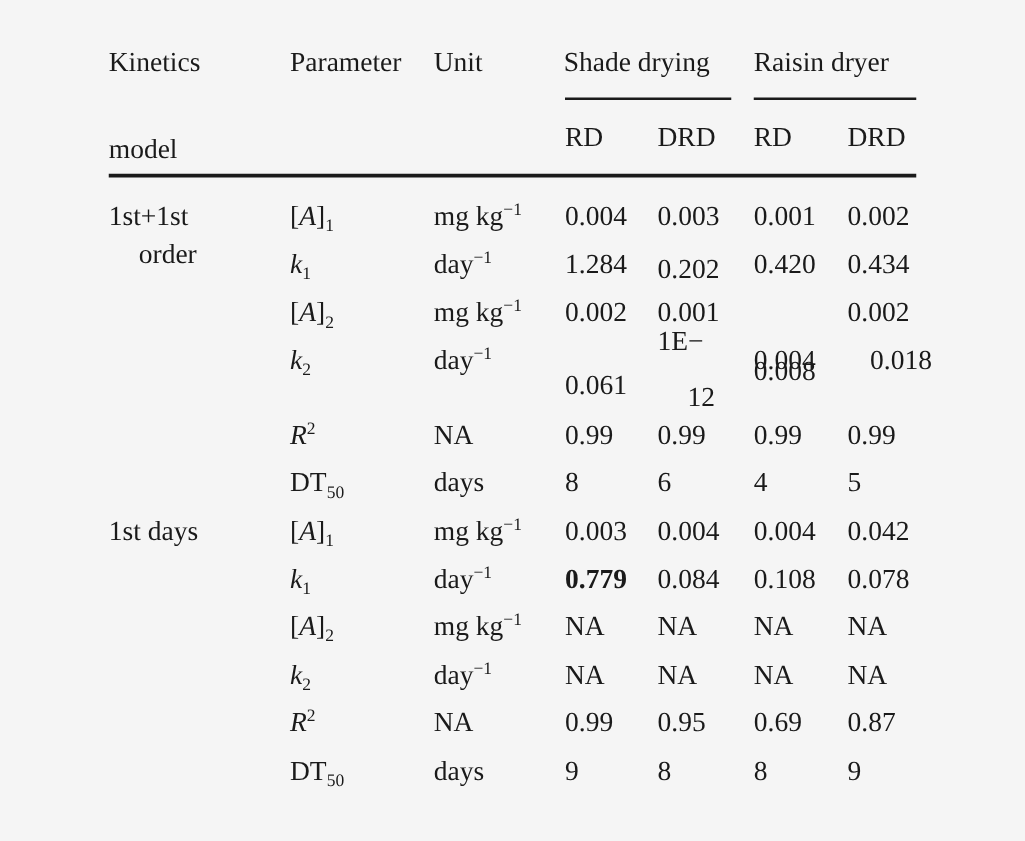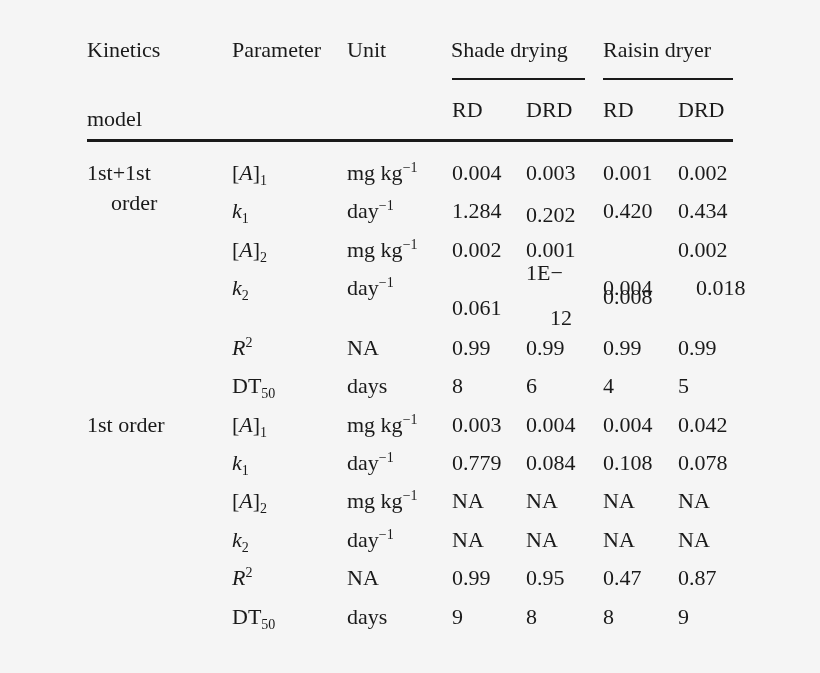--- a/index.html
+++ b/index.html
@@ -66,50 +66,50 @@
       <div class="cell" style="left: 452px; top: 335px;">0.99</div>
       <div class="cell" style="left: 526px; top: 335px;">0.99</div>
       <div class="cell" style="left: 603px; top: 335px;">0.99</div>
       <div class="cell" style="left: 678px; top: 335px;">0.99</div>
       <div class="cell" style="left: 232px; top: 373px;"><span>DT</span><sub>50</sub></div>
       <div class="cell" style="left: 347px; top: 373px;"><span>days</span></div>
       <div class="cell" style="left: 452px; top: 373px;">8</div>
       <div class="cell" style="left: 526px; top: 373px;">6</div>
       <div class="cell" style="left: 603px; top: 373px;">4</div>
       <div class="cell" style="left: 678px; top: 373px;">5</div>
-      <div class="cell" style="left: 87px; top: 412px;">1st order</div>
+      <div class="cell" style="left: 87px; top: 412px;">1st days</div>
       <div class="cell" style="left: 232px; top: 412px;"><span>[</span><span class="it">A</span><span>]</span><sub>1</sub></div>
       <div class="cell" style="left: 347px; top: 412px;"><span>mg kg</span><sup>−1</sup></div>
       <div class="cell" style="left: 452px; top: 412px;">0.003</div>
       <div class="cell" style="left: 526px; top: 412px;">0.004</div>
       <div class="cell" style="left: 603px; top: 412px;">0.004</div>
       <div class="cell" style="left: 678px; top: 412px;">0.042</div>
       <div class="cell" style="left: 232px; top: 450px;"><span class="it">k</span><sub>1</sub></div>
       <div class="cell" style="left: 347px; top: 450px;"><span>day</span><sup>−1</sup></div>
-      <div class="cell" style="left: 452px; top: 450px;">0.779</div>
+      <div class="cell" style="left: 452px; top: 450px; font-weight: bold;">0.779</div>
       <div class="cell" style="left: 526px; top: 450px;">0.084</div>
       <div class="cell" style="left: 603px; top: 450px;">0.108</div>
       <div class="cell" style="left: 678px; top: 450px;">0.078</div>
       <div class="cell" style="left: 232px; top: 488px;"><span>[</span><span class="it">A</span><span>]</span><sub>2</sub></div>
       <div class="cell" style="left: 347px; top: 488px;"><span>mg kg</span><sup>−1</sup></div>
       <div class="cell" style="left: 452px; top: 488px;">NA</div>
       <div class="cell" style="left: 526px; top: 488px;">NA</div>
       <div class="cell" style="left: 603px; top: 488px;">NA</div>
       <div class="cell" style="left: 678px; top: 488px;">NA</div>
       <div class="cell" style="left: 232px; top: 527px;"><span class="it">k</span><sub>2</sub></div>
       <div class="cell" style="left: 347px; top: 527px;"><span>day</span><sup>−1</sup></div>
       <div class="cell" style="left: 452px; top: 527px;">NA</div>
       <div class="cell" style="left: 526px; top: 527px;">NA</div>
       <div class="cell" style="left: 603px; top: 527px;">NA</div>
       <div class="cell" style="left: 678px; top: 527px;">NA</div>
       <div class="cell" style="left: 232px; top: 565px;"><span class="it">R</span><sup>2</sup></div>
       <div class="cell" style="left: 347px; top: 565px;"><span>NA</span></div>
       <div class="cell" style="left: 452px; top: 565px;">0.99</div>
       <div class="cell" style="left: 526px; top: 565px;">0.95</div>
-      <div class="cell" style="left: 603px; top: 565px;">0.47</div>
+      <div class="cell" style="left: 603px; top: 565px;">0.69</div>
       <div class="cell" style="left: 678px; top: 565px;">0.87</div>
       <div class="cell" style="left: 232px; top: 604px;"><span>DT</span><sub>50</sub></div>
       <div class="cell" style="left: 347px; top: 604px;"><span>days</span></div>
       <div class="cell" style="left: 452px; top: 604px;">9</div>
       <div class="cell" style="left: 526px; top: 604px;">8</div>
       <div class="cell" style="left: 603px; top: 604px;">8</div>
       <div class="cell" style="left: 678px; top: 604px;">9</div>
     </div>
 </div>
 

